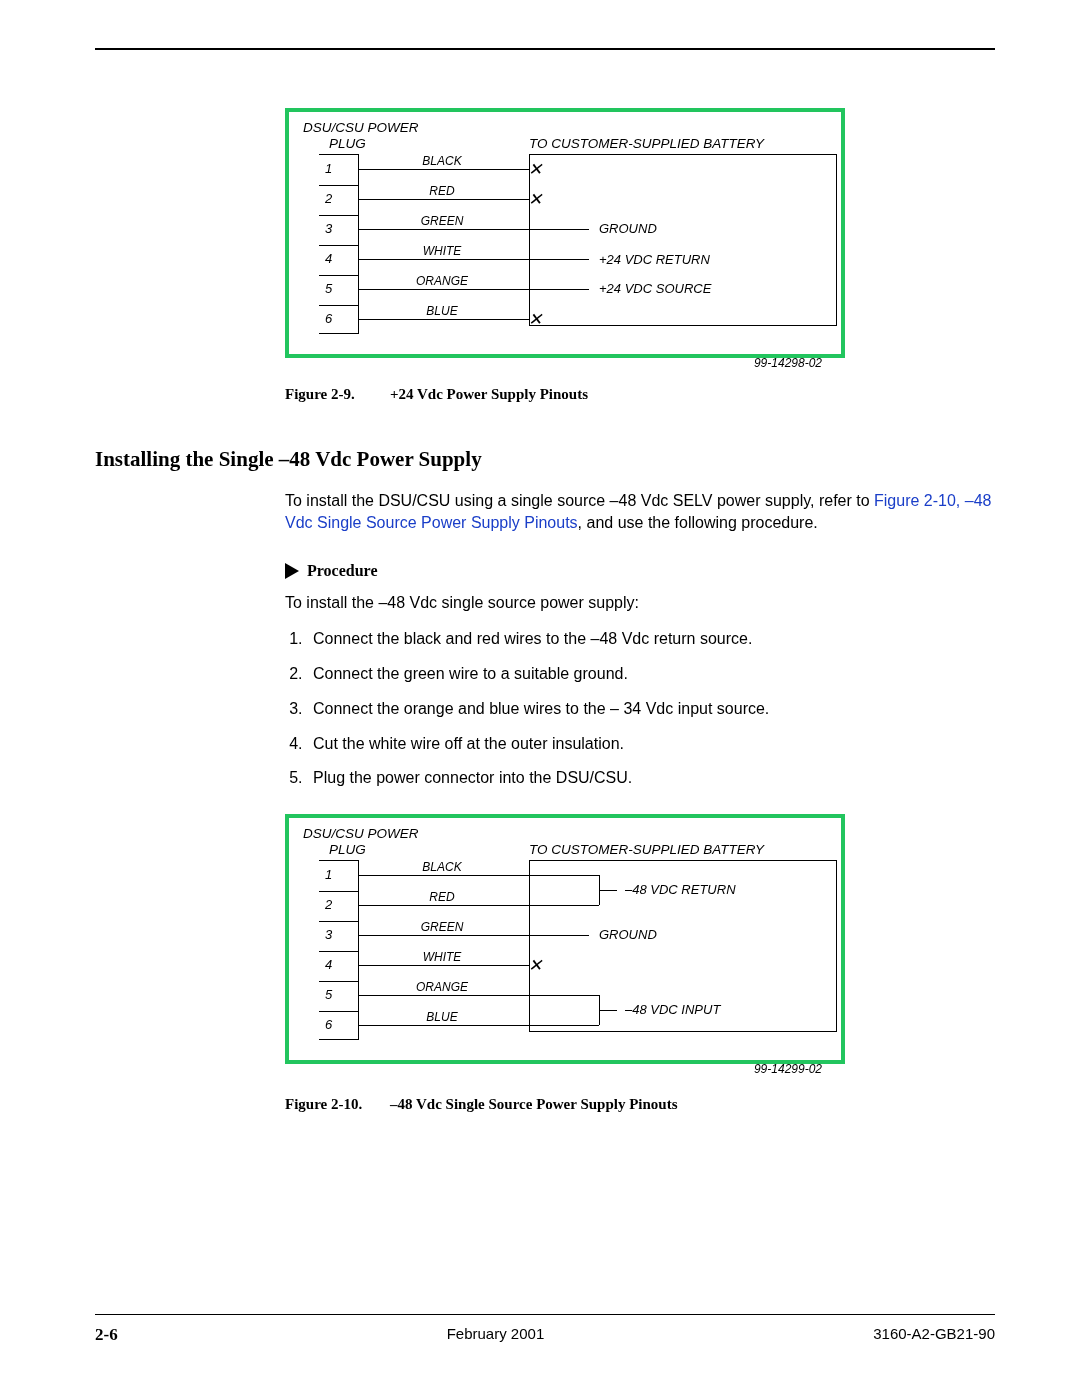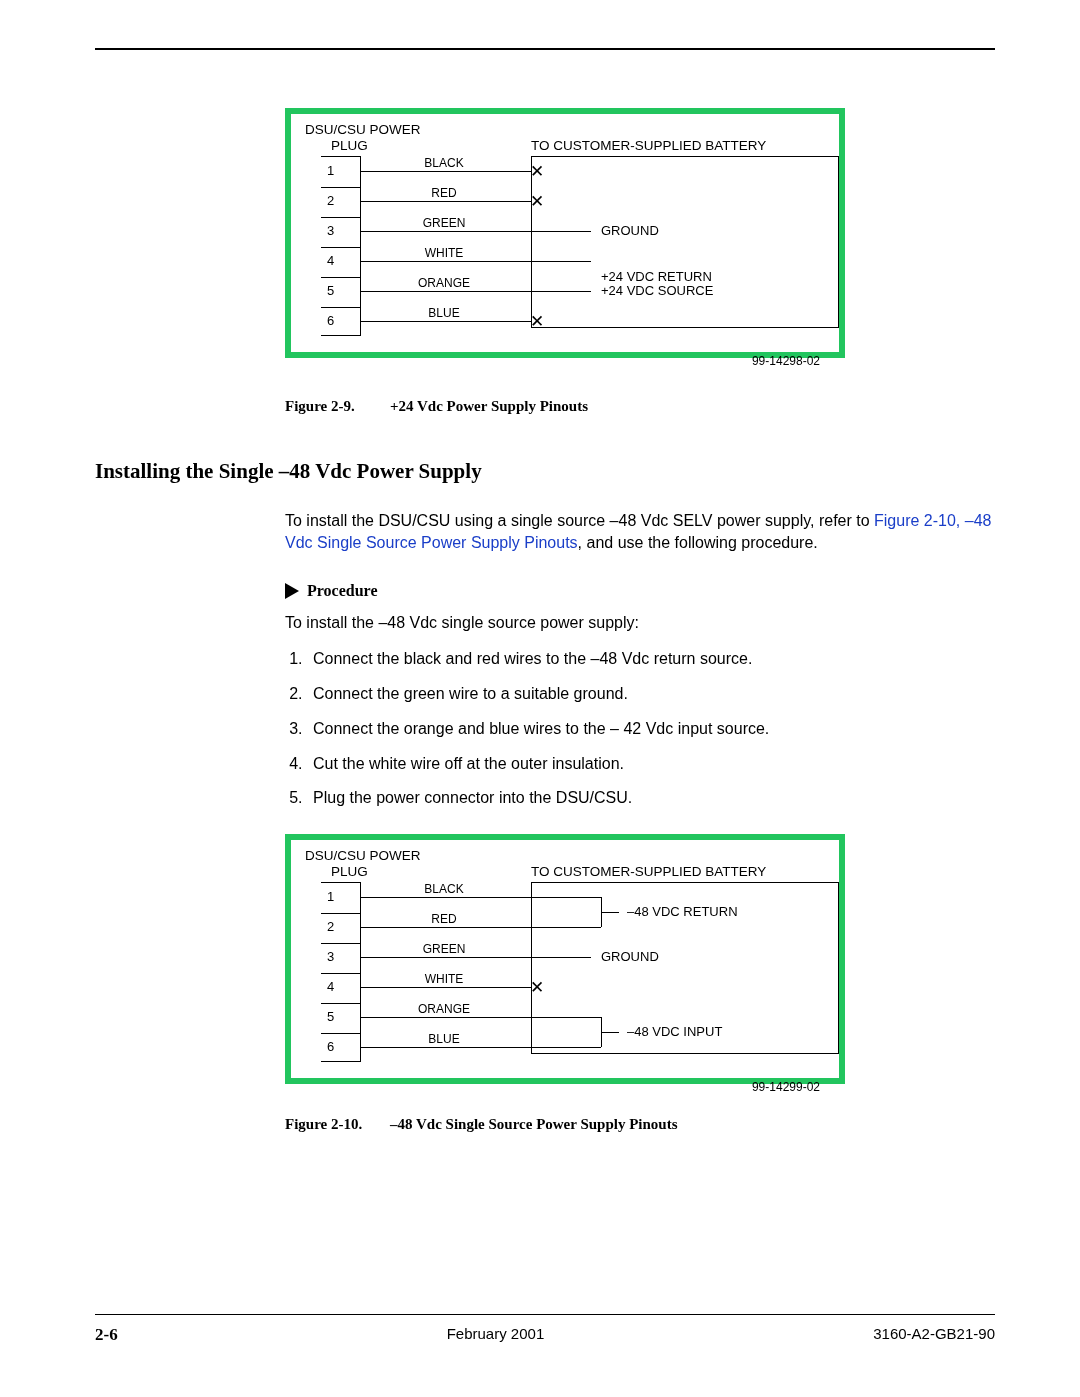--- a/index.html
+++ b/index.html
@@ -2,31 +2,31 @@
 <html><head>
 <meta charset="utf-8">
 <style>
   html,body{margin:0;padding:0;background:#fff;color:#000;font-family:"Helvetica Neue",Arial,sans-serif;}
   .page{width:1080px;height:1397px;position:relative;box-sizing:border-box;padding:48px 85px 0 95px;}
   .head-line{font-size:15px;margin-bottom:6px;}
   .rule{height:1.5px;background:#000;}
   .fig-caption{font-family:Georgia,"Times New Roman",serif;font-weight:700;font-size:15px;margin-top:16px;}
   .fig-caption .fignum{display:inline-block;width:105px;}
   .section-title{font-family:Georgia,"Times New Roman",serif;font-weight:700;font-size:21px;margin-top:44px;}
-  .body-block{margin-left:190px;font-size:16px;line-height:1.42;margin-top:26px;}
+  .body-block{margin-left:190px;font-size:16px;line-height:1.42;margin-top:18px;}
   .body-block a{color:#1a3ec8;text-decoration:none;}
   .proc-head{margin-left:190px;margin-top:26px;}
   .proc-head .tri{display:inline-block;vertical-align:middle;margin-right:8px;width:0;height:0;border-top:8px solid transparent;border-bottom:8px solid transparent;border-left:14px solid #000;}
   .proc-head .ptxt{font-family:Georgia,"Times New Roman",serif;font-weight:700;font-size:16px;vertical-align:middle;}
   .steps{margin-left:190px;font-size:16px;line-height:1.42;}
   .steps .intro{margin-top:12px;margin-bottom:14px;}
   .steps ol{margin:0 0 12px 22px;padding:0;}
   .steps li{margin-bottom:12px;padding-left:6px;}
   .diagram-wrap{margin-left:190px;}
-  .diag{position:relative;border:6px solid #22c55e;box-sizing:border-box;font-size:13.5px;}
+  .diag{position:relative;border:4px solid #22c55e;box-sizing:border-box;font-size:13.5px;font-style:italic;}
   .diag .lbl{position:absolute;white-space:nowrap;}
   .plug{position:absolute;border:1px solid #000;border-left:none;box-sizing:border-box;}
   .plug .row{position:absolute;left:0;right:0;border-top:1px solid #000;height:0;}
   .plug .num{position:absolute;left:6px;font-size:13px;}
   .batt{position:absolute;border:1px solid #000;box-sizing:border-box;}
   .wire{position:absolute;height:1px;background:#000;}
   .wlabel{position:absolute;font-size:12px;text-align:center;}
   .xmark{position:absolute;font-size:17px;line-height:1;font-family:Arial,sans-serif;transform:translate(-50%,-50%);}
   .dest{position:absolute;font-size:13px;white-space:nowrap;text-align:center;}
   .dnum{position:absolute;right:19px;font-size:12px;}
@@ -72,54 +72,54 @@
       <div class="wire" style="left:70px;top:87px;width:170px;"></div>
       <span class="wlabel" style="left:118px;top:72px;width:70px;">RED</span>
       <span class="xmark" style="left:246px;top:87px;">✕</span>
 
       <div class="wire" style="left:70px;top:117px;width:230px;"></div>
       <span class="wlabel" style="left:118px;top:102px;width:70px;">GREEN</span>
       <span class="dest" style="left:310px;top:109px;">GROUND</span>
 
       <div class="wire" style="left:70px;top:147px;width:230px;"></div>
       <span class="wlabel" style="left:118px;top:132px;width:70px;">WHITE</span>
-      <span class="dest" style="left:310px;top:155px;">+24 VDC RETURN</span>
+      <span class="dest" style="left:310px;top:140px;">+24 VDC RETURN</span>
 
       <div class="wire" style="left:70px;top:177px;width:230px;"></div>
       <span class="wlabel" style="left:118px;top:162px;width:70px;">ORANGE</span>
       <span class="dest" style="left:310px;top:169px;">+24 VDC SOURCE</span>
 
       <div class="wire" style="left:70px;top:207px;width:170px;"></div>
       <span class="wlabel" style="left:118px;top:192px;width:70px;">BLUE</span>
       <span class="xmark" style="left:246px;top:207px;">✕</span>
 
       <span class="dnum" style="bottom:-16px;">99-14298-02</span>
     </div>
 
-    <div class="fig-caption" style="margin-top:40px;">
+    <div class="fig-caption" style="margin-top:28px;">
       <span class="fignum">Figure 2-9.</span><span>+24 Vdc Power Supply Pinouts</span>
     </div>
   </div>
 
   <div class="section-title">Installing the Single –48 Vdc Power Supply</div>
 
   <div class="body-block">
     <span>To install the DSU/CSU using a single source –48 Vdc SELV power supply, refer to </span><a href="#">Figure 2-10, –48 Vdc Single Source Power Supply Pinouts</a><span>, and use the following procedure.</span>
   </div>
 
   <div class="proc-head">
     <span class="tri"></span><span class="ptxt">Procedure</span>
   </div>
 
   <div class="steps">
     <div class="intro">To install the –48 Vdc single source power supply:</div>
     <ol>
       <li>Connect the black and red wires to the –48 Vdc return source.</li>
       <li>Connect the green wire to a suitable ground.</li>
-      <li>Connect the orange and blue wires to the – 42 Vdc input source.</li>
+      <li>Connect the orange and blue wires to the – 34 Vdc input source.</li>
       <li>Cut the white wire off at the outer insulation.</li>
       <li>Plug the power connector into the DSU/CSU.</li>
     </ol>
   </div>
 
   <div class="diagram-wrap" style="margin-top:24px;">
     <div class="diag" id="diag10" style="width:560px;height:250px;">
       <span class="lbl" style="left:14px;top:8px;">DSU/CSU POWER</span>
       <span class="lbl" style="left:40px;top:24px;">PLUG</span>
       <span class="lbl" style="left:240px;top:24px;">TO CUSTOMER-SUPPLIED BATTERY</span>

